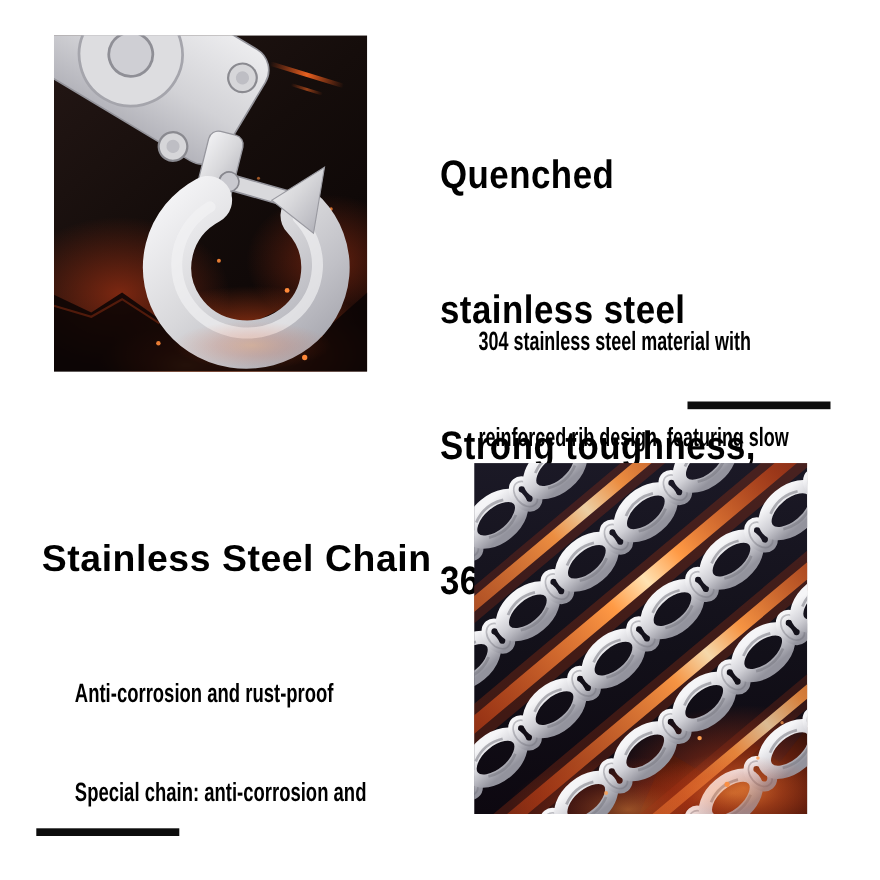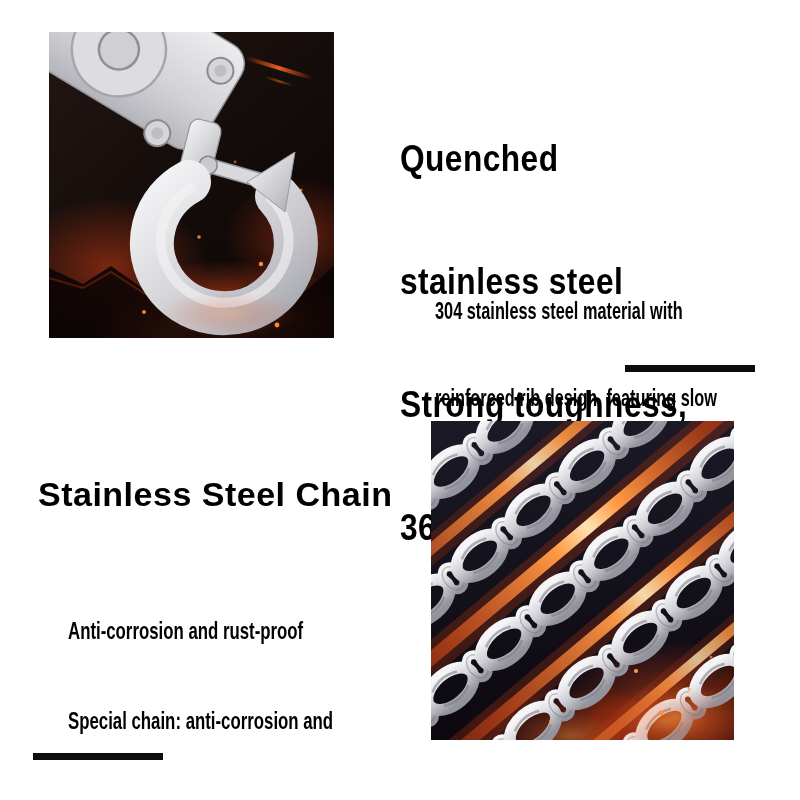--- a/index.html
+++ b/index.html
@@ -12,21 +12,21 @@
   body{font-family:"Liberation Sans", sans-serif;color:var(--text);overflow:hidden;}
   .canvas{position:relative;width:800px;height:564px;background:var(--page-background);padding-left:32px;}
 
   figure.photo{position:absolute;overflow:hidden;}
   figure.photo svg{display:block;width:100%;height:100%;}
   .photo-hook{left:49px;top:32px;width:285px;height:306px;}
   .photo-chain{left:431px;top:421px;width:303px;height:319px;}
 
   .heading{position:absolute;font-weight:bold;color:var(--text);white-space:pre;}
   .heading-right{left:400px;top:56px;font-size:36px;line-height:41px;transform:scaleX(0.88);transform-origin:0 0;letter-spacing:0.5px;}
-  .heading-left{left:38px;top:474px;font-size:34px;line-height:40px;letter-spacing:0.5px;}
+  .heading-left{left:38px;top:488px;font-size:34px;line-height:40px;letter-spacing:0.5px;}
 
   .bodytext{position:absolute;font-weight:bold;color:var(--text);white-space:pre;transform-origin:0 0;}
   .bodytext-right{left:435px;top:238px;font-size:24px;line-height:29px;transform:scaleX(0.68);}
   .bodytext-left{left:68px;top:556px;font-size:24px;line-height:30px;transform:scaleX(0.70);}
 
   .divider{position:absolute;width:130px;height:7px;background:var(--divider);}
   .divider-top{left:625px;top:365px;}
   .divider-bottom{left:33px;top:753px;}
 </style>
 </head>

